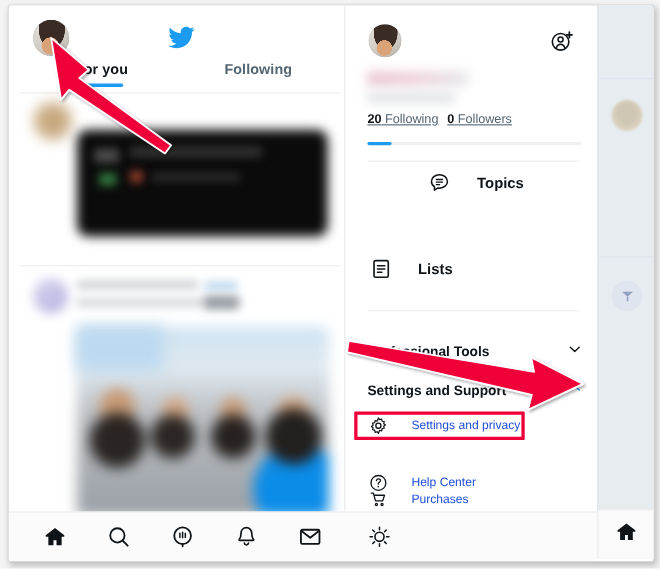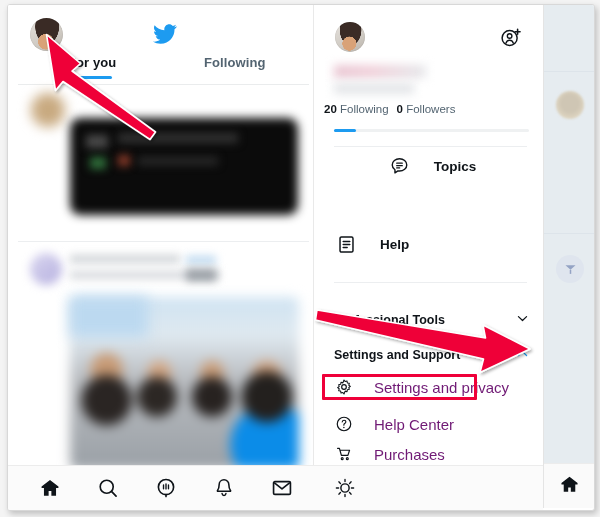--- a/index.html
+++ b/index.html
@@ -208,24 +208,25 @@
   }
   .dr-handle {
     position: absolute;
     left: 20px; top: 78px;
     width: 80px; height: 11px;
     background: #e3e5e8;
     filter: blur(5px);
   }
   .dr-stats {
     position: absolute;
-    left: 10px; top: 98px;
+    left: 20px; top: 98px;
     font-size: 11.5px;
     color: #536471;
     white-space: nowrap;
+    text-decoration: underline;
   }
   .dr-stats b { color: #0f1419; font-weight: bold; }
   .dr-stats .sp { display:inline-block; width: 8px; }
   .dr-progress-track {
     position: absolute;
     left: 20px; top: 124px;
     width: 195px; height: 3px;
     background: #eff1f2; border-radius: 2px;
   }
   .dr-progress-fill {
@@ -287,22 +288,22 @@
     align-items: center;
     cursor: pointer;
   }
   .sub-item .si-icon {
     width: 20px; height: 20px;
     display:flex; align-items:center; justify-content:center;
     flex: none;
   }
   .sub-item .si-label {
     margin-left: 20px;
-    font-size: 15px;
-    color: #701a75;
+    font-size: 11px;
+    color: #1d4ed8;
     white-space: nowrap;
   }
 
   
   .rightcol {
     position: absolute;
     left: 535px; top: 0;
     width: 51px; height: 503px;
     background: #e6ecf0;
     border-left: 1px solid #e4e4e4;
@@ -444,21 +445,21 @@
       </div>
 
 
       <div class="menu-item" style="top:225px;">
         <span class="mi-icon">
           <svg viewBox="0 0 24 24" width="21" height="21">
             <rect x="4.6" y="3.4" width="14.8" height="17.2" rx="1.6" fill="none" stroke="#0f1419" stroke-width="1.7"></rect>
             <path d="M8.2 8.6h7.6M8.2 12h7.6M8.2 15.4h4.6" stroke="#0f1419" stroke-width="1.6" stroke-linecap="round"></path>
           </svg>
         </span>
-        <span class="mi-label">Help</span>
+        <span class="mi-label">Lists</span>
       </div>
 
       <div class="dr-sep" style="top:277px;"></div>
 
       <div class="section-row" style="top:304px;">
         <span class="sr-label">Professional Tools</span>
         <span>
           <svg viewBox="0 0 24 24" width="15" height="15">
             <path d="M5.5 9l6.5 6.2L18.5 9" fill="none" stroke="#0f1419" stroke-width="2" stroke-linecap="round" stroke-linejoin="round"></path>
           </svg>
@@ -477,21 +478,21 @@
       <div class="sub-item" style="top:369px;">
         <span class="si-icon">
           <svg viewBox="0 0 24 24" width="18" height="18">
             <circle cx="12" cy="12" r="3.1" fill="none" stroke="#0f1419" stroke-width="1.6"></circle>
             <path d="M12 2.6l1.5 2.1 2.5-.7.5 2.6 2.6.5-.7 2.5 2.1 1.5-2.1 1.5.7 2.5-2.6.5-.5 2.6-2.5-.7L12 21.4l-1.5-2.1-2.5.7-.5-2.6-2.6-.5.7-2.5-2.1-1.5 2.1-1.5-.7-2.5 2.6-.5.5-2.6 2.5.7z" fill="none" stroke="#0f1419" stroke-width="1.45" stroke-linejoin="round"></path>
           </svg>
         </span>
         <span class="si-label">Settings and privacy</span>
       </div>
 
-      <div class="sub-item" style="top:406px;">
+      <div class="sub-item" style="top:421px;">
         <span class="si-icon">
           <svg viewBox="0 0 24 24" width="18" height="18">
             <circle cx="12" cy="12" r="9" fill="none" stroke="#0f1419" stroke-width="1.6"></circle>
             <path d="M9.6 9.3c.2-1.4 1.2-2.3 2.5-2.3 1.4 0 2.4.9 2.4 2.1 0 1.1-.6 1.7-1.6 2.3-.8.5-1.1 1-1.1 1.9v.3" fill="none" stroke="#0f1419" stroke-width="1.5" stroke-linecap="round"></path>
             <circle cx="11.8" cy="16.7" r="1" fill="#0f1419"></circle>
           </svg>
         </span>
         <span class="si-label">Help Center</span>
       </div>
 

